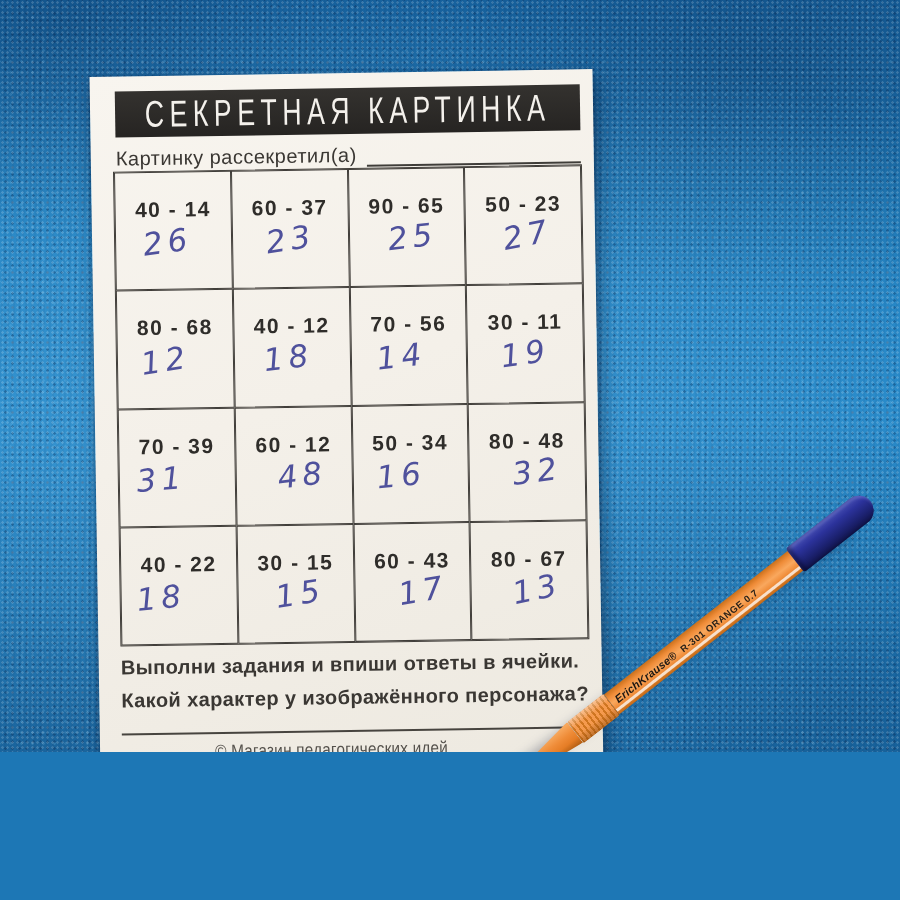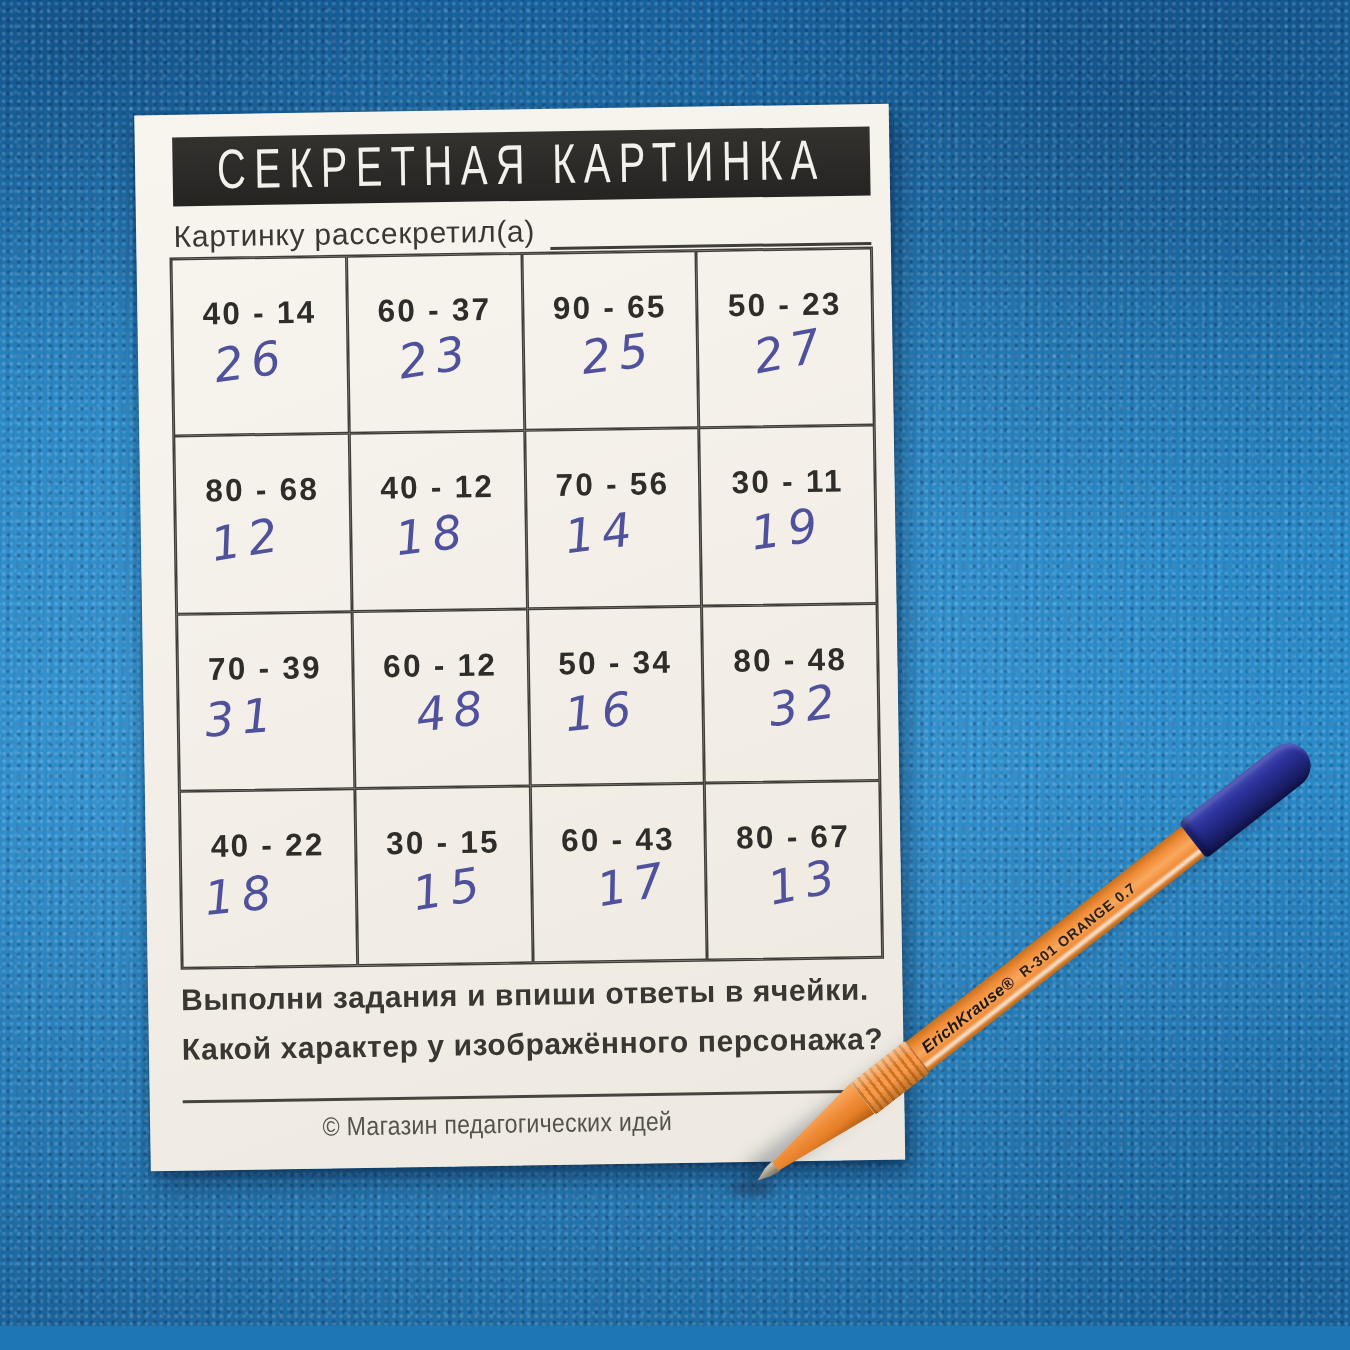--- a/index.html
+++ b/index.html
@@ -1,21 +1,21 @@
 <!DOCTYPE html>
 <html><head>
 <meta charset="utf-8">
 <style>
   html,body{margin:0;padding:0;}
   body{
     width:900px;height:900px;overflow:hidden;
     font-family:"Liberation Sans", sans-serif;
     background:#1d77b5;
   }
-  .scene{position:relative;width:900px;height:884px;overflow:hidden;}
+  .scene{position:relative;width:900px;height:752px;overflow:hidden;}
 
   
   .fabric{
     position:absolute;inset:0;
     background:
       radial-gradient(130% 90% at 36% 55%, rgba(120,195,240,0.30), rgba(0,0,0,0) 62%),
       radial-gradient(90% 55% at 85% 8%, rgba(8,38,78,0.38), rgba(0,0,0,0) 60%),
       radial-gradient(80% 50% at 8% 4%, rgba(8,38,78,0.35), rgba(0,0,0,0) 55%),
       radial-gradient(120% 70% at 95% 95%, rgba(10,45,90,0.30), rgba(0,0,0,0) 55%),
       radial-gradient(120% 70% at 5% 100%, rgba(10,45,90,0.28), rgba(0,0,0,0) 55%),

